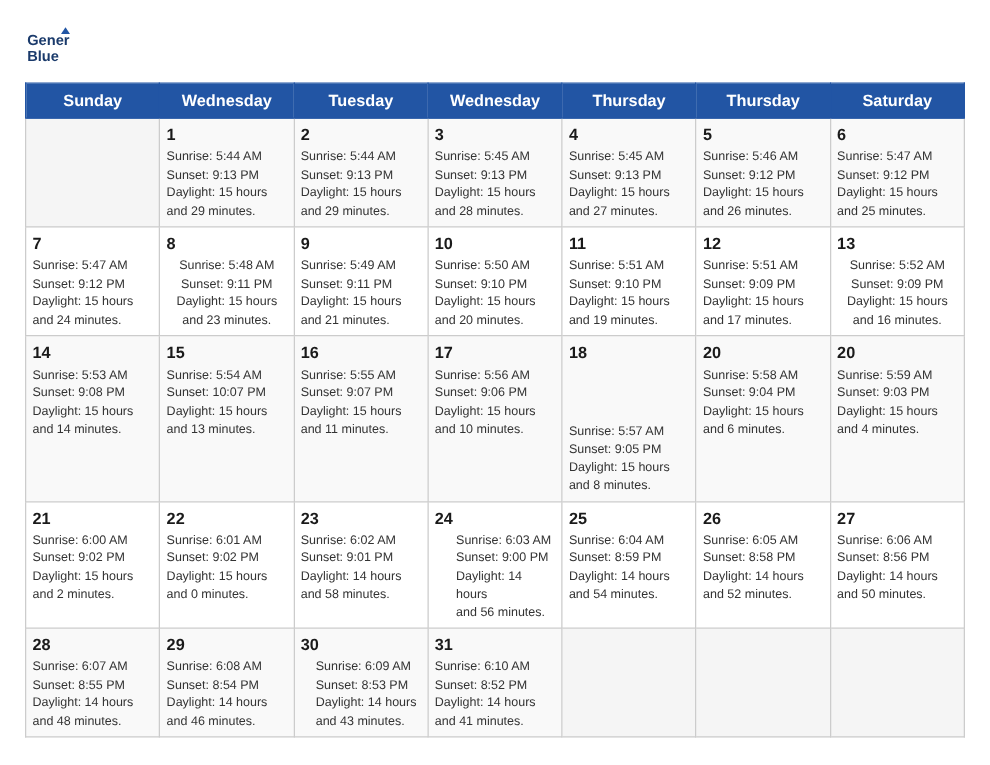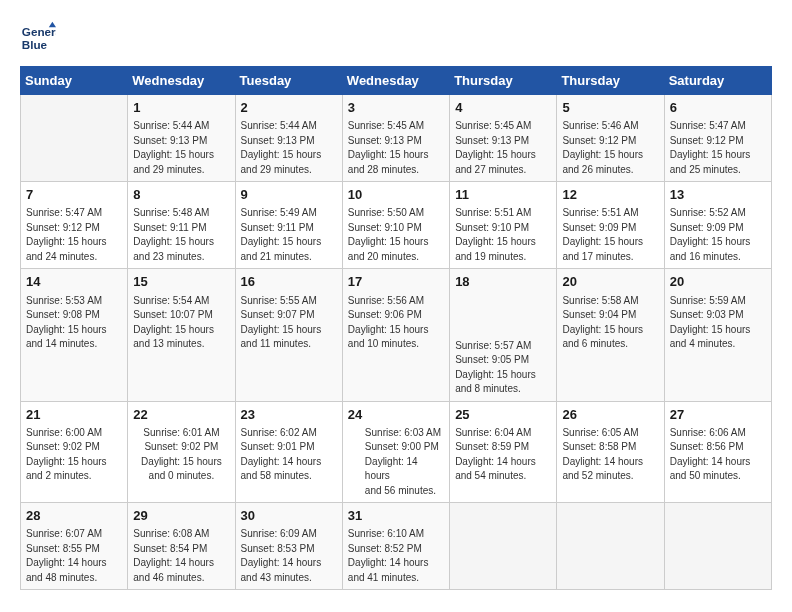--- a/index.html
+++ b/index.html
@@ -41,21 +41,21 @@
     }
     table {
       width: 100%;
       border-collapse: collapse;
       font-size: 10.5px;
     }
     thead tr th {
       background-color: #2255a4;
       color: #fff;
       padding: 6px 4px;
-      text-align: left;
+      text-align: center;
       font-size: 13px;
       border: 1px solid #2255a4;
     }
     tbody tr td {
       border: 1px solid #ccc;
       vertical-align: top;
       padding: 4px 5px;
       min-height: 70px;
       width: calc(100% / 7);
       color: #222;
@@ -165,21 +165,21 @@
       <tr>
         <td>
           <span class="day-number">7</span>
           <div class="day-detail" style="white-space: pre-line;">Sunrise: 5:47 AM
 Sunset: 9:12 PM
 Daylight: 15 hours
 and 24 minutes.</div>
         </td>
         <td>
           <span class="day-number">8</span>
-          <div class="day-detail" style="white-space: pre-line;">Sunrise: 5:48 AM
+          <div class="day-detail" style="white-space: pre-line; text-align: center;">Sunrise: 5:48 AM
 Sunset: 9:11 PM
 Daylight: 15 hours
 and 23 minutes.</div>
         </td>
         <td>
           <span class="day-number">9</span>
           <div class="day-detail" style="white-space: pre-line;">Sunrise: 5:49 AM
 Sunset: 9:11 PM
 Daylight: 15 hours
 and 21 minutes.</div>
@@ -200,21 +200,21 @@
         </td>
         <td>
           <span class="day-number">12</span>
           <div class="day-detail" style="white-space: pre-line;">Sunrise: 5:51 AM
 Sunset: 9:09 PM
 Daylight: 15 hours
 and 17 minutes.</div>
         </td>
         <td>
           <span class="day-number">13</span>
-          <div class="day-detail" style="white-space: pre-line;">Sunrise: 5:52 AM
+          <div class="day-detail" style="white-space: pre-line; text-align: center;">Sunrise: 5:52 AM
 Sunset: 9:09 PM
 Daylight: 15 hours
 and 16 minutes.</div>
         </td>
       </tr>
       <tr>
         <td>
           <span class="day-number">14</span>
           <div class="day-detail" style="white-space: pre-line;">Sunrise: 5:53 AM
 Sunset: 9:08 PM
@@ -267,21 +267,21 @@
       <tr>
         <td>
           <span class="day-number">21</span>
           <div class="day-detail" style="white-space: pre-line;">Sunrise: 6:00 AM
 Sunset: 9:02 PM
 Daylight: 15 hours
 and 2 minutes.</div>
         </td>
         <td>
           <span class="day-number">22</span>
-          <div class="day-detail" style="white-space: pre-line; text-align: center;">Sunrise: 6:01 AM
+          <div class="day-detail" style="white-space: pre-line;">Sunrise: 6:01 AM
 Sunset: 9:02 PM
 Daylight: 15 hours
 and 0 minutes.</div>
         </td>
         <td>
           <span class="day-number">23</span>
           <div class="day-detail" style="white-space: pre-line;">Sunrise: 6:02 AM
 Sunset: 9:01 PM
 Daylight: 14 hours
 and 58 minutes.</div>
@@ -325,21 +325,21 @@
         </td>
         <td>
           <span class="day-number">29</span>
           <div class="day-detail" style="white-space: pre-line;">Sunrise: 6:08 AM
 Sunset: 8:54 PM
 Daylight: 14 hours
 and 46 minutes.</div>
         </td>
         <td>
           <span class="day-number">30</span>
-          <div class="day-detail" style="white-space: pre-line;">Sunrise: 6:09 AM
+          <div class="day-detail" style="white-space: pre-line; margin-left: 12px;">Sunrise: 6:09 AM
 Sunset: 8:53 PM
 Daylight: 14 hours
 and 43 minutes.</div>
         </td>
         <td>
           <span class="day-number">31</span>
           <div class="day-detail" style="white-space: pre-line;">Sunrise: 6:10 AM
 Sunset: 8:52 PM
 Daylight: 14 hours
 and 41 minutes.</div>

